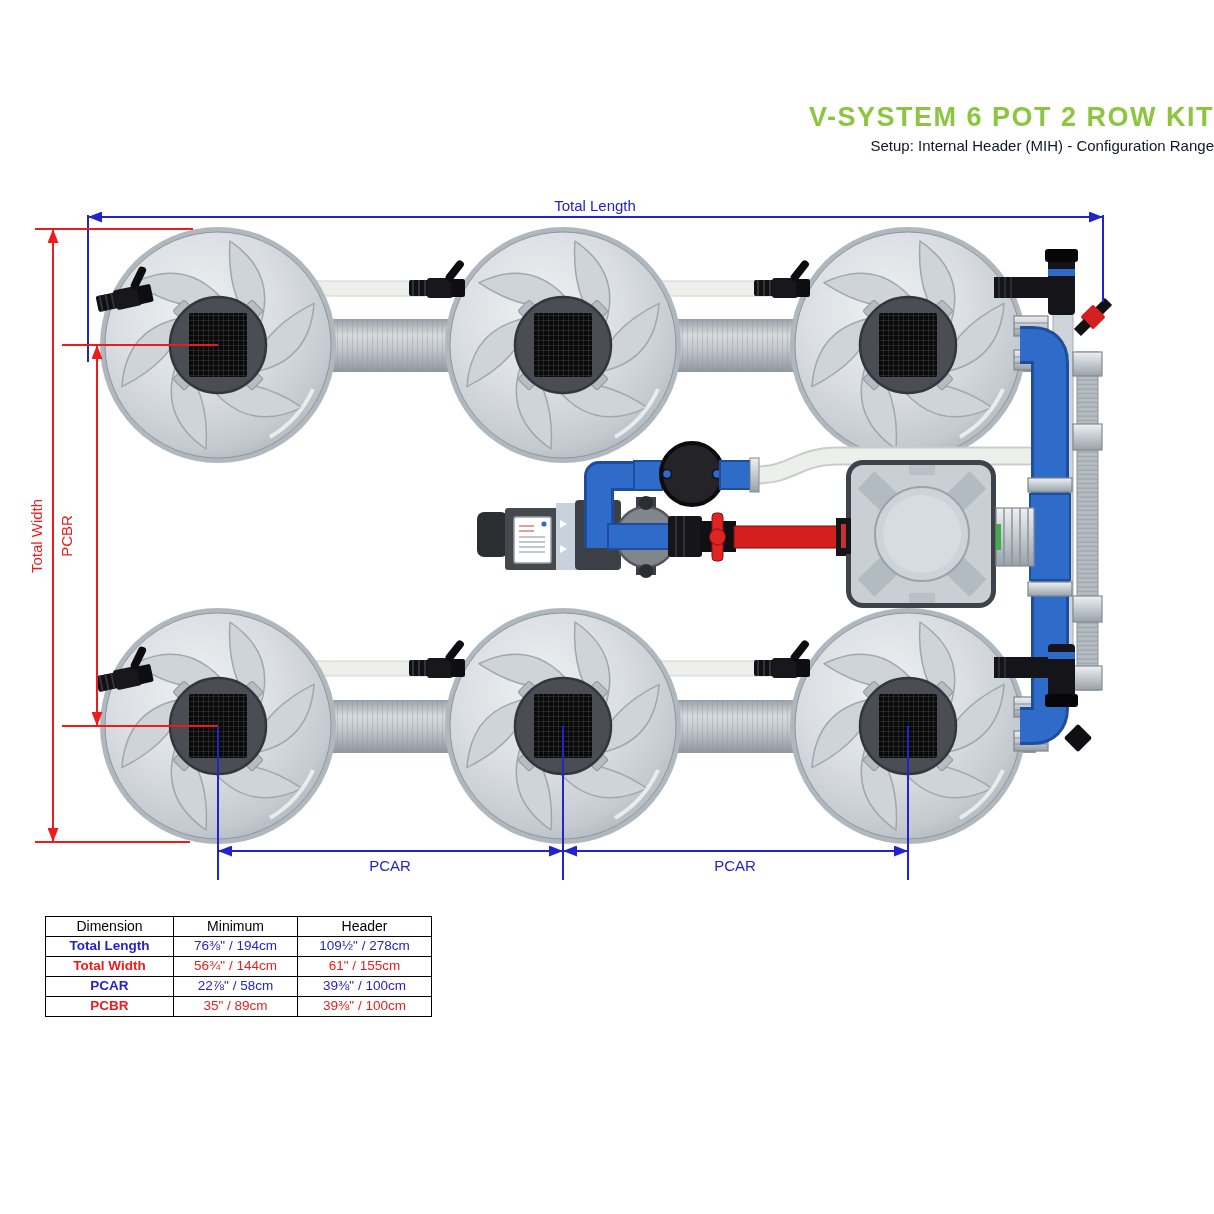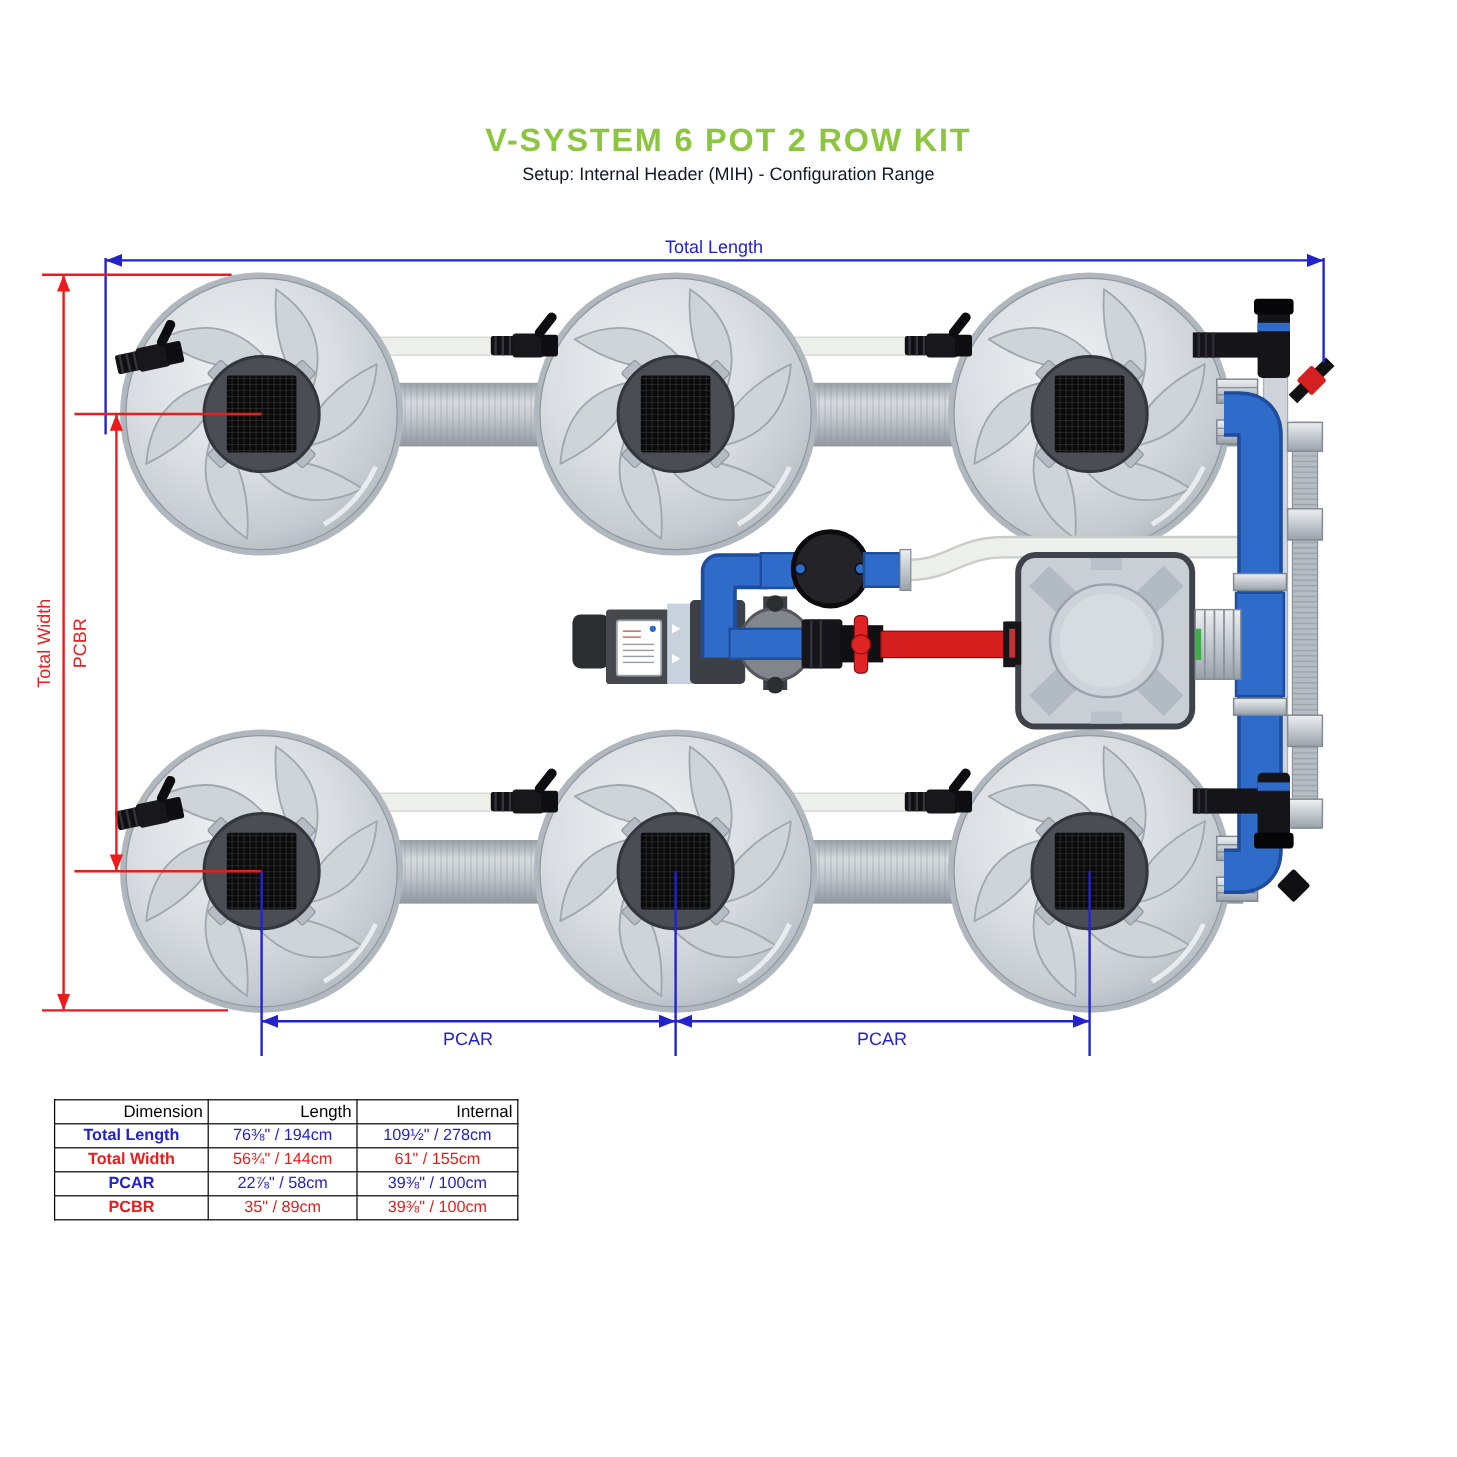--- a/index.html
+++ b/index.html
@@ -3,32 +3,32 @@
 <meta charset="utf-8">
 <style>
   :root{
     --accent_green:#8cc63e; --dim_blue:#2323cc; --dim_red:#ec1c1c;
     --pipe_blue:#2f6bc9; --pipe_blue_dark:#1f4d9e; --pipe_red:#d51f1f;
     --fitting_black:#15151a;
   }
   html,body{margin:0;padding:0;background:#ffffff;}
   .page{position:relative;width:1214px;height:1214px;background:#fff;overflow:hidden;
         font-family:"Liberation Sans", sans-serif;}
-  .title-block{position:absolute;top:102px;left:0;width:100%;text-align:center;}
+  .title-block{position:absolute;top:102px;left:0;width:100%;text-align:right;}
   .kit-title{margin:0;font-size:27px;font-weight:700;letter-spacing:1.5px;color:var(--accent_green);}
   .kit-sub{margin:4px 0 0 0;font-size:15px;color:#0f172a;}
   svg.diagram{position:absolute;left:0;top:0;}
   .dimtext{font-family:"Liberation Sans",sans-serif;font-size:15px;}
   .tblue{fill:var(--dim_blue);} .tred{fill:var(--dim_red);}
   .dimB{stroke:var(--dim_blue);stroke-width:2;fill:none;}
   .dimR{stroke:var(--dim_red);stroke-width:2;fill:none;}
   .dim-table{position:absolute;left:45px;top:916px;border-collapse:collapse;background:#fff;table-layout:fixed;}
   .dim-table th,.dim-table td{border:1.8px solid #000;text-align:center;padding:0 4px;height:19px;
     font-size:13.5px;line-height:1.05;white-space:nowrap;}
-  .dim-table thead th{font-weight:400;font-size:14px;color:#000;text-align:right;}
+  .dim-table thead th{font-weight:400;font-size:14px;color:#000;}
   .dim-table tbody td:first-child{font-weight:700;}
   .dim-table tr[data-color="blue"] td{color:var(--dim_blue);}
   .dim-table tr[data-color="red"] td{color:var(--dim_red);}
 </style>
 </head>
 <body>
 
 <div class="page">
 
   <div class="title-block">
@@ -307,22 +307,22 @@
 
   <table class="dim-table">
     <colgroup>
         <col style="width:128px">
         <col style="width:124px">
         <col style="width:134px">
       </colgroup>
     <thead>
       <tr>
         <th>Dimension</th>
-        <th>Length</th>
-        <th>Internal</th>
+        <th>Minimum</th>
+        <th>Header</th>
       </tr>
     </thead>
     <tbody>
       <tr data-color="blue">
         <td>Total Length</td>
         <td>76⅜" / 194cm</td>
         <td>109½" / 278cm</td>
       </tr>
       <tr data-color="red">
         <td>Total Width</td>

